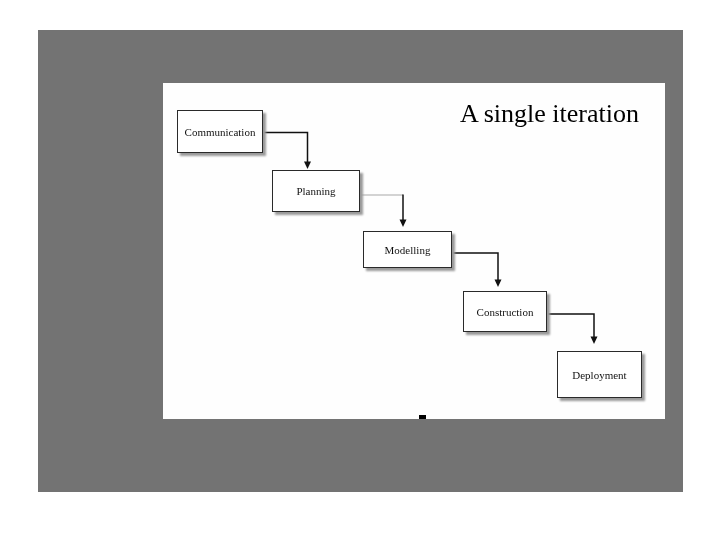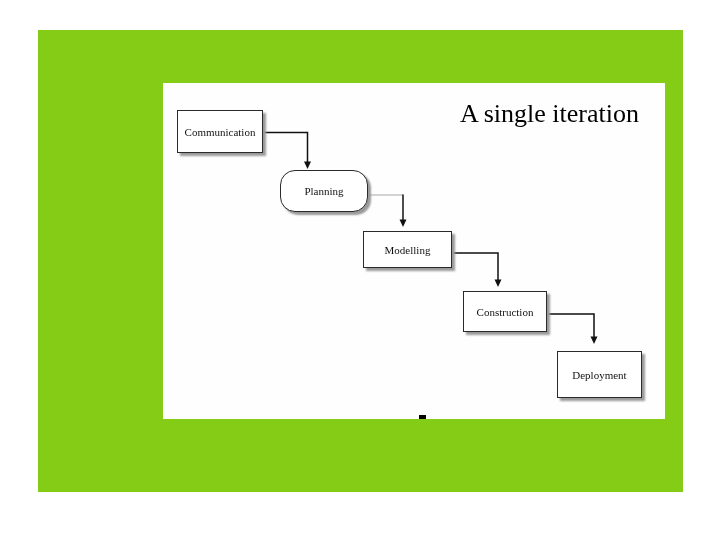--- a/index.html
+++ b/index.html
@@ -10,21 +10,21 @@
     background: #ffffff;
     overflow: hidden;
     font-family: "Liberation Serif", serif;
   }
   .frame {
     position: absolute;
     left: 38px;
     top: 30px;
     width: 645px;
     height: 462px;
-    background: #84cc16;
+    background: #737373;
   }
   .slide {
     position: absolute;
     left: 125px;
     top: 53px;
     width: 502px;
     height: 336px;
     background: #fefefe;
   }
   .slide-title {
@@ -53,21 +53,21 @@
     justify-content: center;
     box-sizing: border-box;
     text-align: center;
   }
   .node-label {
     font-size: 11px;
     color: #111111;
     white-space: nowrap;
   }
   .node-communication { left: 14px;  top: 27px;  width: 86px; height: 43px; }
-  .node-planning      { left: 117px; top: 87px;  width: 88px; height: 42px; border-radius: 15px; }
+  .node-planning      { left: 109px; top: 87px;  width: 88px; height: 42px; }
   .node-modelling     { left: 200px; top: 148px; width: 89px; height: 37px; }
   .node-construction  { left: 300px; top: 208px; width: 84px; height: 41px; }
   .node-deployment    { left: 394px; top: 268px; width: 85px; height: 47px; }
   .edge-artifact {
     position: absolute;
     left: 256px;
     top: 332px;
     width: 7px;
     height: 4px;
     background: #000000;

